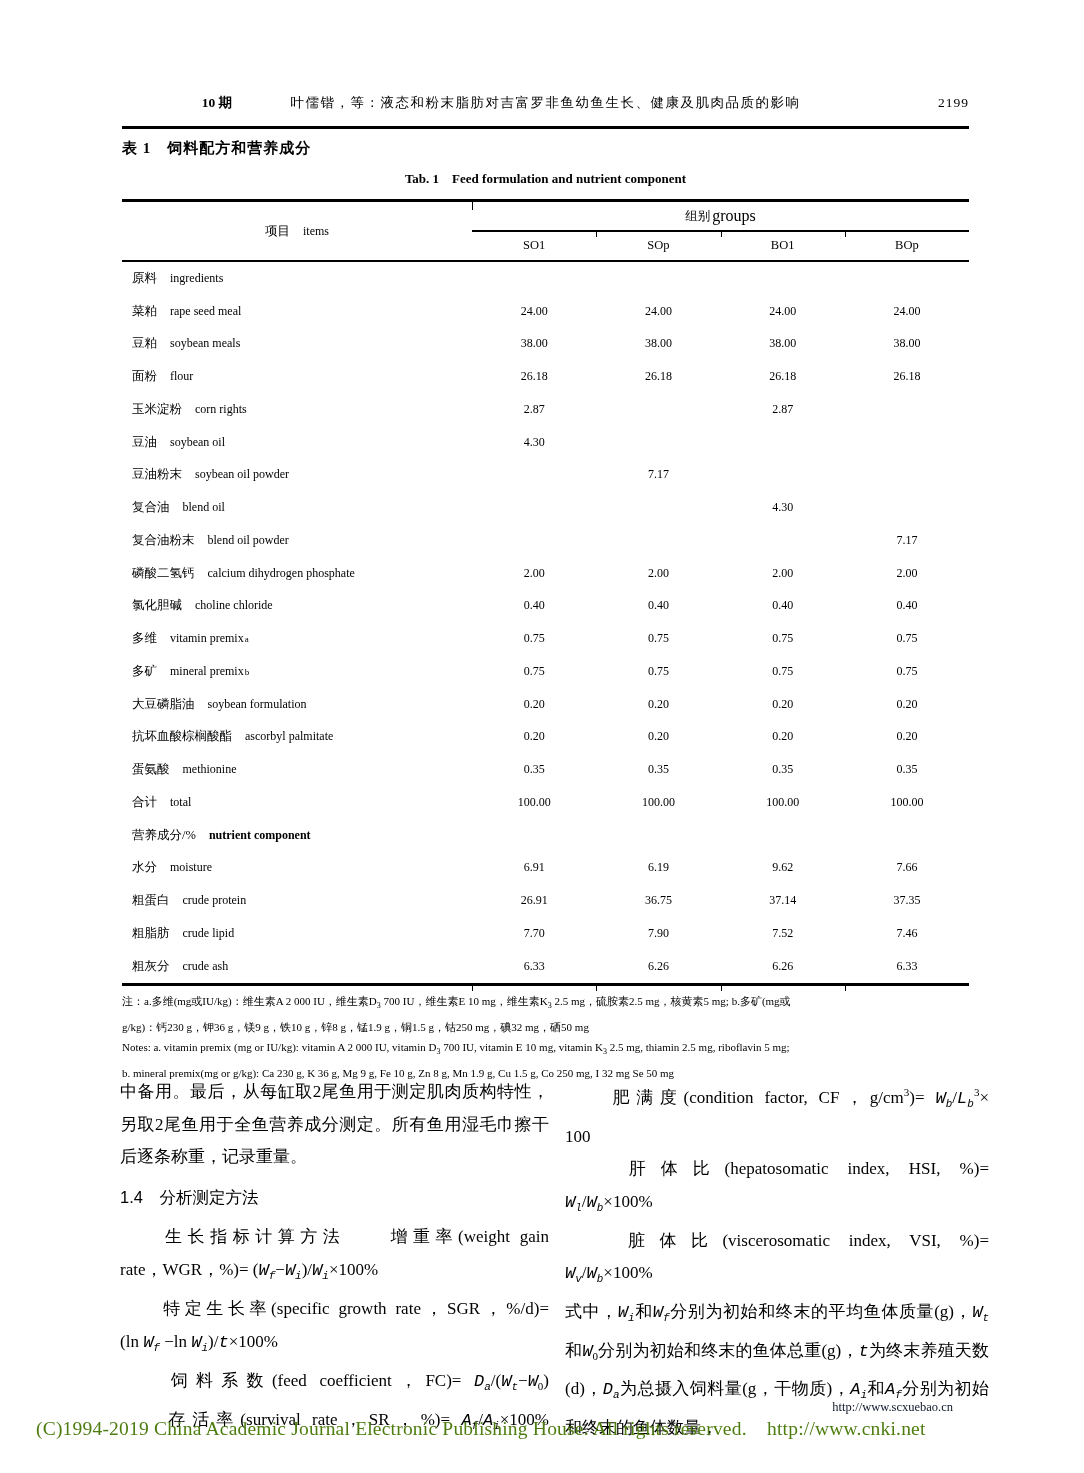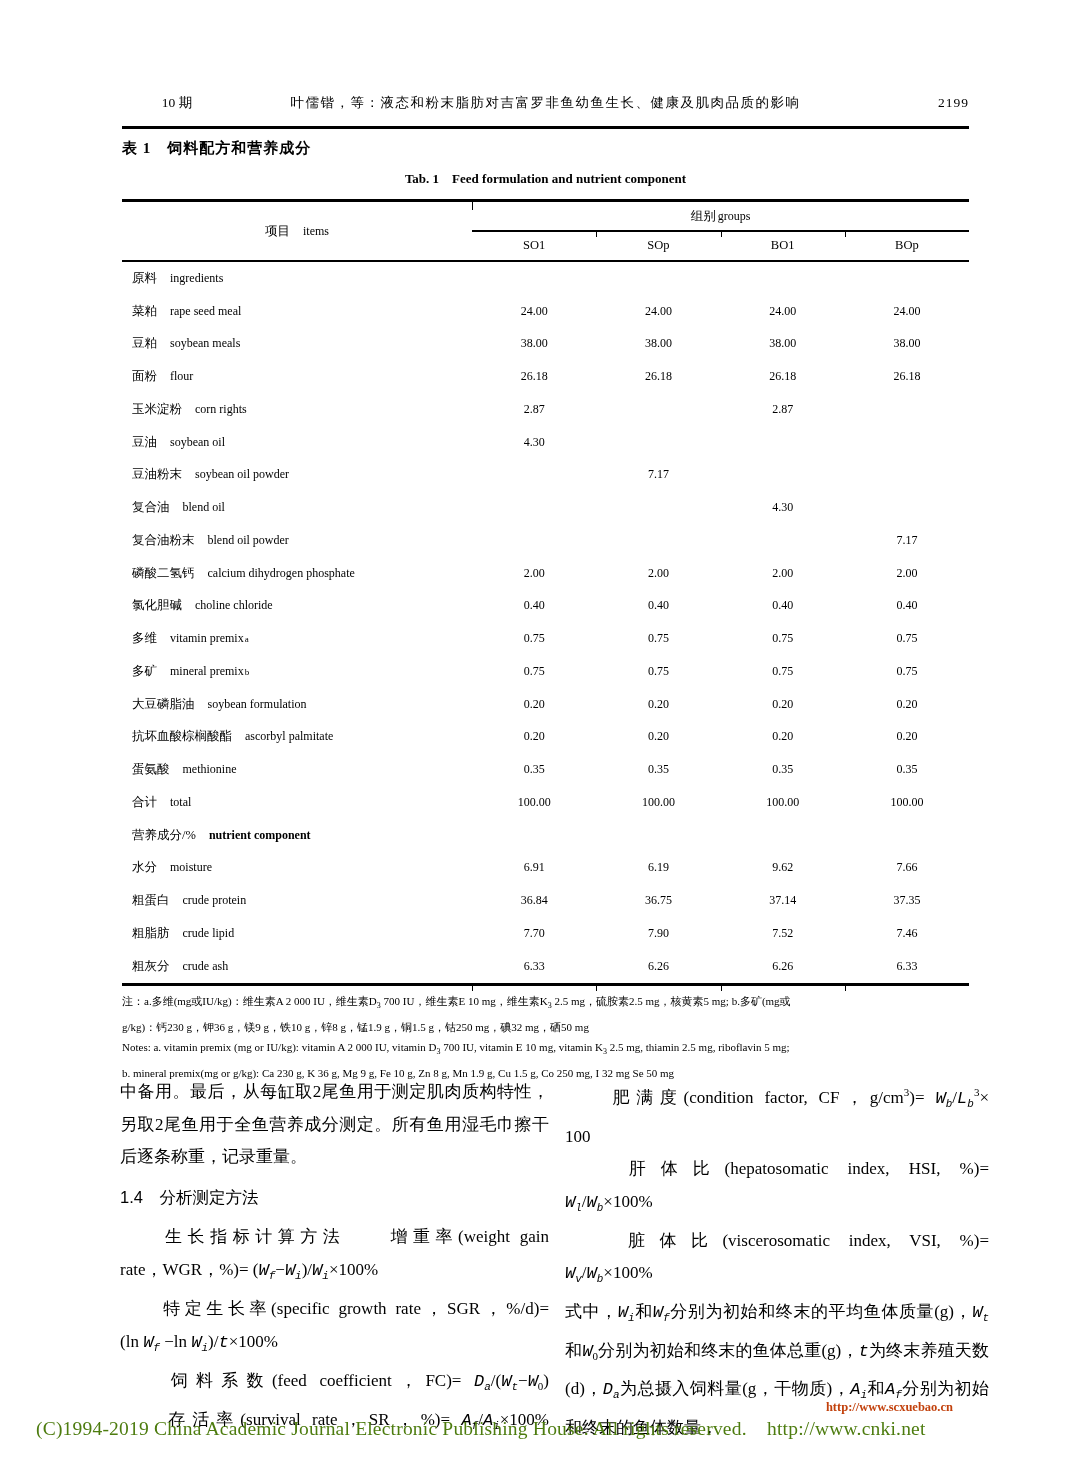--- a/index.html
+++ b/index.html
@@ -4,38 +4,38 @@
 <style>
   html,body{margin:0;padding:0;}
   body{
     width:1084px;height:1473px;position:relative;background:#ffffff;color:#000;
     font-family:"Liberation Serif","DejaVu Serif",serif;
     -webkit-font-smoothing:antialiased;overflow:hidden;
   }
 
   
   .running-head{position:absolute;left:122px;top:94px;width:847px;display:flex;align-items:baseline;font-size:13.5px;}
-  .running-head .issue{width:110px;text-align:center;}
+  .running-head .issue{width:110px;text-align:right;font-weight:bold;}
   .running-head .rtitle{flex:1;text-align:center;letter-spacing:1.5px;}
   .running-head .pageno{width:110px;text-align:right;letter-spacing:1px;}
   .head-rule{position:absolute;left:122px;top:126px;width:847px;height:3px;background:#000;}
 
   
   .tbl-title-cn{position:absolute;left:122px;top:139px;width:847px;text-align:left;font-size:15px;font-weight:bold;letter-spacing:1px;}
   .tbl-title-en{position:absolute;left:122px;top:170px;width:847px;text-align:center;font-size:13px;font-weight:bold;}
 
   
   .tbl{position:absolute;left:122px;top:199px;width:847px;}
   .thead{border-top:3px solid #000;border-bottom:2px solid #000;height:58px;display:flex;position:relative;}
   .items-head{width:350px;display:flex;align-items:center;justify-content:center;gap:13px;font-size:12.5px;}
   .items-head .en{font-size:12px;}
   .groups{width:497px;display:flex;flex-direction:column;position:relative;}
   .groups .topdiv{position:absolute;left:0;top:0;width:1px;height:8px;background:#000;}
   .groups-top{height:28px;display:flex;align-items:center;justify-content:center;gap:2px;font-size:12.5px;}
-  .groups-top .en{font-size:12px;}
+  .groups-top .en{font-size:16px;}
   .groups-rule{height:1.5px;background:#000;position:relative;}
   .gtick{position:absolute;top:1.5px;width:1px;height:5px;background:#000;}
   .groups-cols{flex:1;display:flex;align-items:center;font-size:12.5px;}
   .groups-cols .gcol{width:25%;text-align:center;}
 
   .tbody{}
   .trow{height:32.75px;display:flex;align-items:center;}
   .cell.label{width:350px;padding-left:10px;box-sizing:border-box;display:flex;align-items:baseline;white-space:nowrap;}
   .cell.label .cn{font-size:12.5px;}
   .cell.label .en{font-size:12px;margin-left:13px;}
@@ -294,21 +294,21 @@
         <div class="cell val">6.91</div>
         <div class="cell val">6.19</div>
         <div class="cell val">9.62</div>
         <div class="cell val">7.66</div>
       </div>
       <div class="trow">
         <div class="cell label">
           <span class="cn">粗蛋白</span>
           <span class="en">crude protein</span>
         </div>
-        <div class="cell val">36.84</div>
+        <div class="cell val">26.91</div>
         <div class="cell val">36.75</div>
         <div class="cell val">37.14</div>
         <div class="cell val">37.35</div>
       </div>
       <div class="trow">
         <div class="cell label">
           <span class="cn">粗脂肪</span>
           <span class="en">crude lipid</span>
         </div>
         <div class="cell val">7.70</div>
@@ -354,14 +354,14 @@
       <span class="j">　　存活率(survival rate，SR，%)= <i>A<sub>f</sub></i>/<i>A<sub>i</sub></i>×100%</span>
     </div>
   </div>
 <div class="bodycol right">
     <div class="para plain"><span class="j">　　肥满度(condition factor, CF，g/cm<sup>3</sup>)= <i>W<sub>b</sub></i>/<i>L<sub>b</sub></i><sup>3</sup>×</span>100</div>
     <div class="para plain"><span class="j">　　肝体比(hepatosomatic index, HSI, %)=</span><i>W<sub>l</sub></i>/<i>W<sub>b</sub></i>×100%</div>
     <div class="para plain"><span class="j">　　脏体比(viscerosomatic index, VSI, %)=</span><i>W<sub>v</sub></i>/<i>W<sub>b</sub></i>×100%</div>
     <div class="para plain">式中，<i>W<sub>i</sub></i>和<i>W<sub>f</sub></i>分别为初始和终末的平均鱼体质量(g)，<i>W<sub>t</sub></i>和<i>W</i><sub>0</sub>分别为初始和终末的鱼体总重(g)，<i>t</i>为终末养殖天数(d)，<i>D<sub>a</sub></i>为总摄入饲料量(g，干物质)，<i>A<sub>i</sub></i>和<i>A<sub>f</sub></i>分别为初始和终末的鱼体数量，</div>
   </div>
 
-<a class="site-link" style="color: #c2410c; font-weight: bold;">http://www.scxuebao.cn</a>
+<a class="site-link" style="color: #0f172a;">http://www.scxuebao.cn</a>
 <div class="copyright" style="color: #4d7c0f;">(C)1994-2019 China Academic Journal Electronic Publishing House. All rights reserved.    http://www.cnki.net</div>
 
 </body></html>

